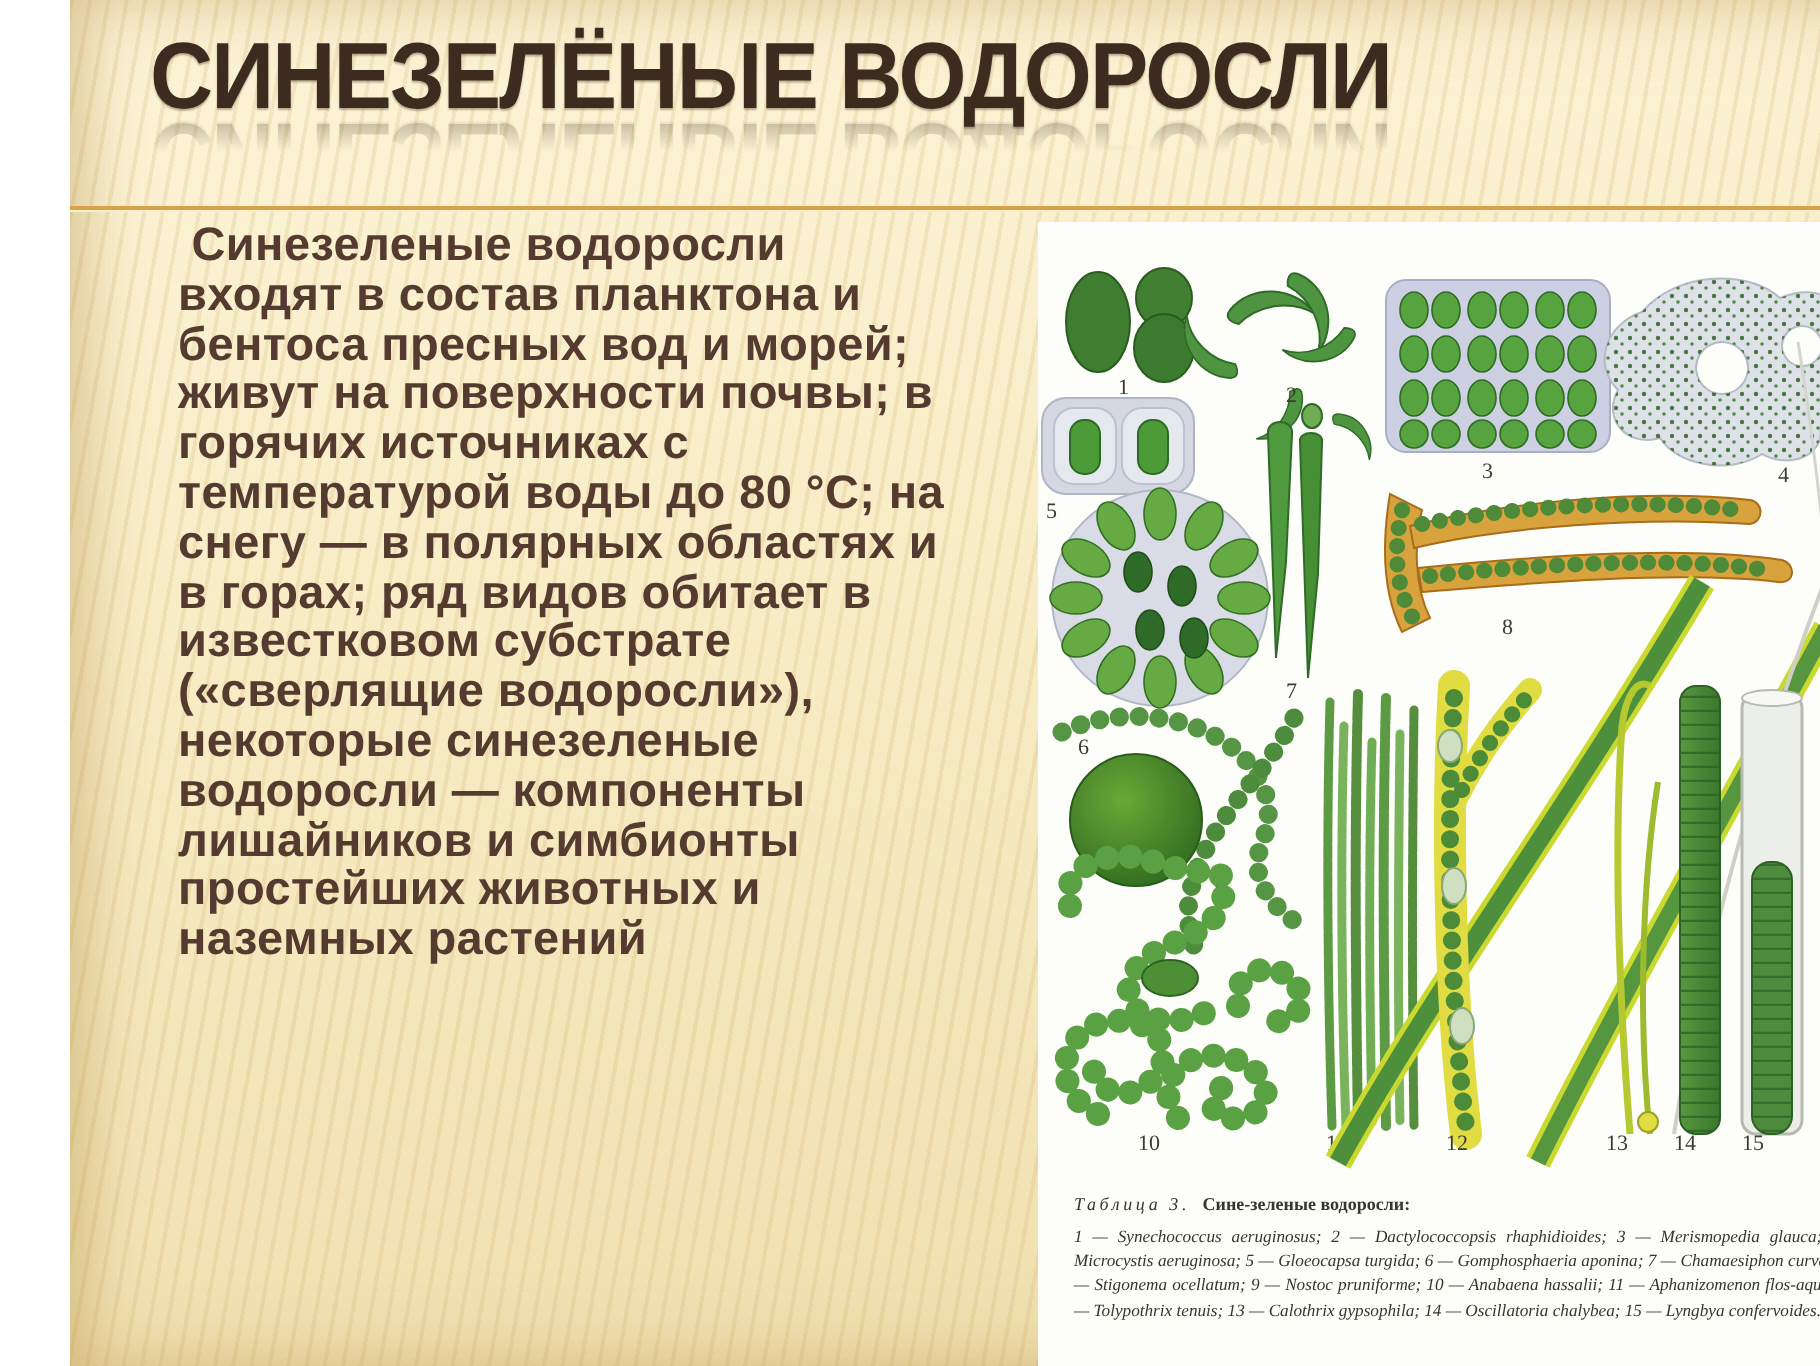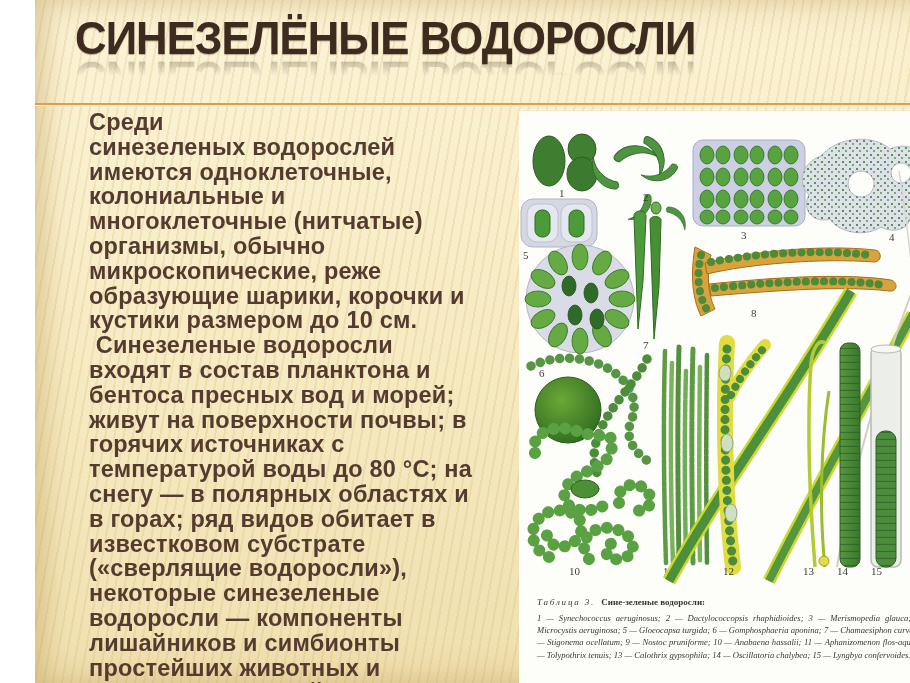--- a/index.html
+++ b/index.html
@@ -45,29 +45,20 @@
 </style>
 </head>
 <body>
 
 <div class="slide">
 
   <div class="title">СИНЕЗЕЛЁНЫЕ ВОДОРОСЛИ</div>
   <div class="accent-line"></div>
 
   <div class="bodytext">
-    <div class="para">Среди
-синезеленых водорослей
-имеются одноклеточные,
-колониальные и
-многоклеточные (нитчатые)
-организмы, обычно
-микроскопические, реже
-образующие шарики, корочки и
-кустики размером до 10 см.</div>
     <div class="para">&nbsp;Синезеленые водоросли
 входят в состав планктона и
 бентоса пресных вод и морей;
 живут на поверхности почвы; в
 горячих источниках с
 температурой воды до 80 °С; на
 снегу — в полярных областях и
 в горах; ряд видов обитает в
 известковом субстрате
 («сверлящие водоросли»),

